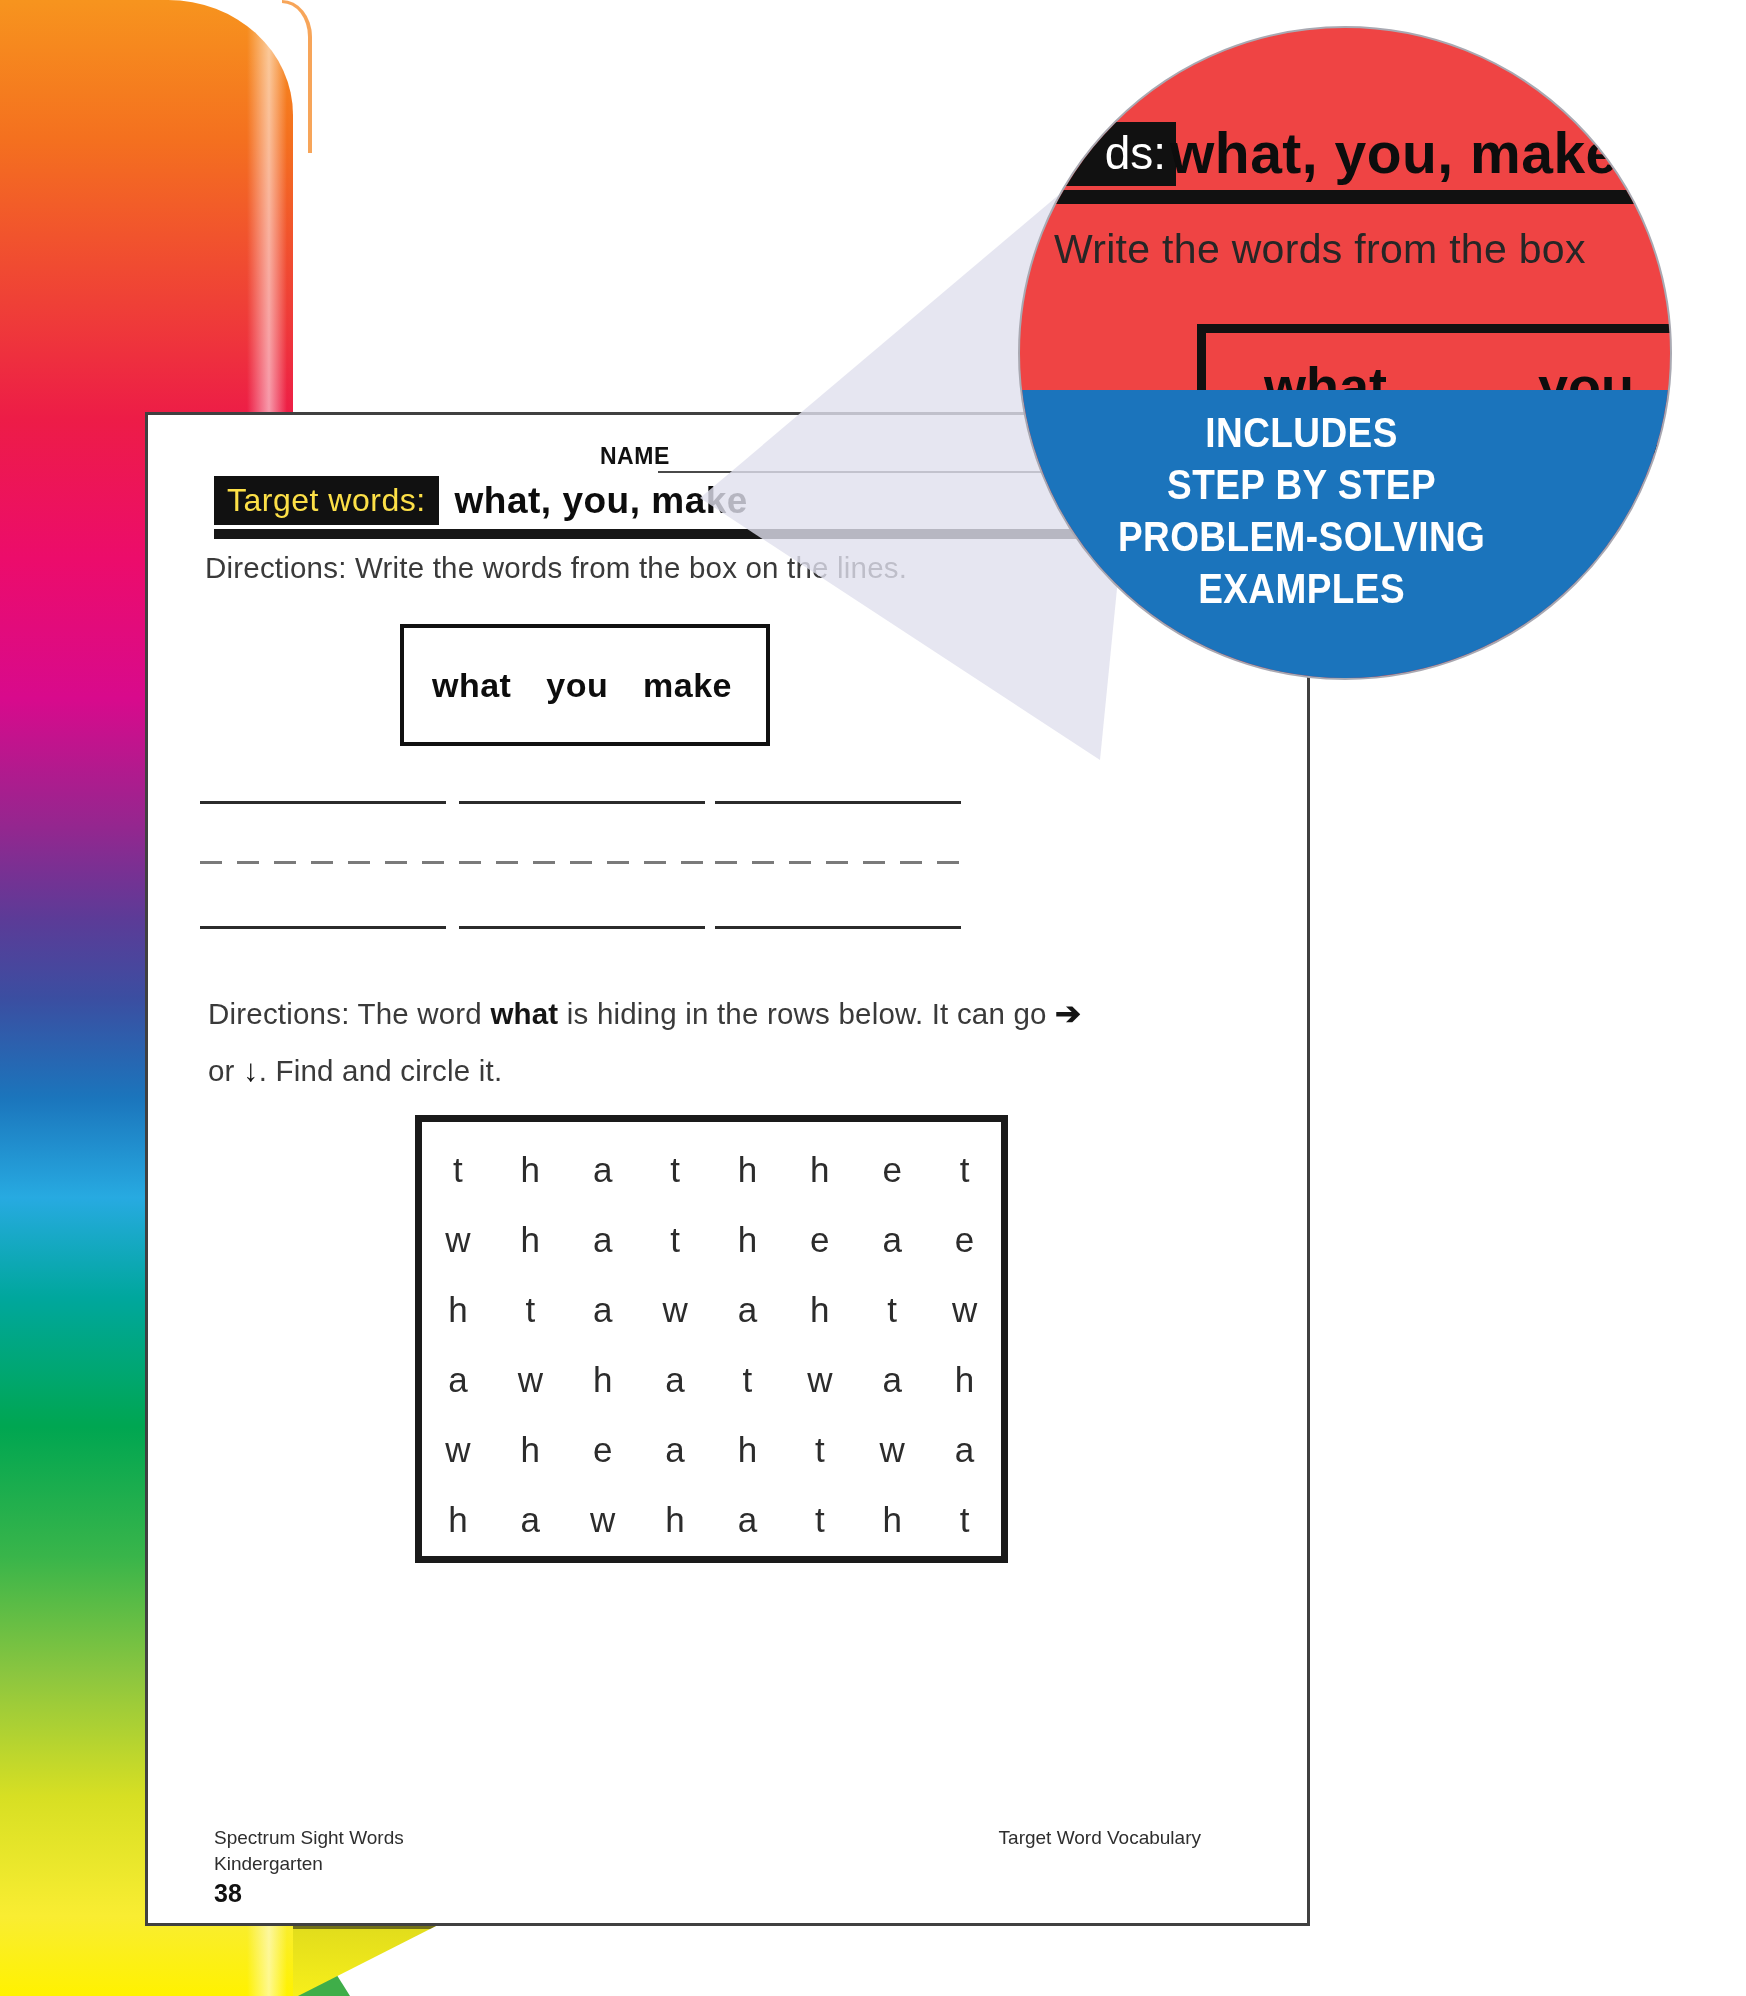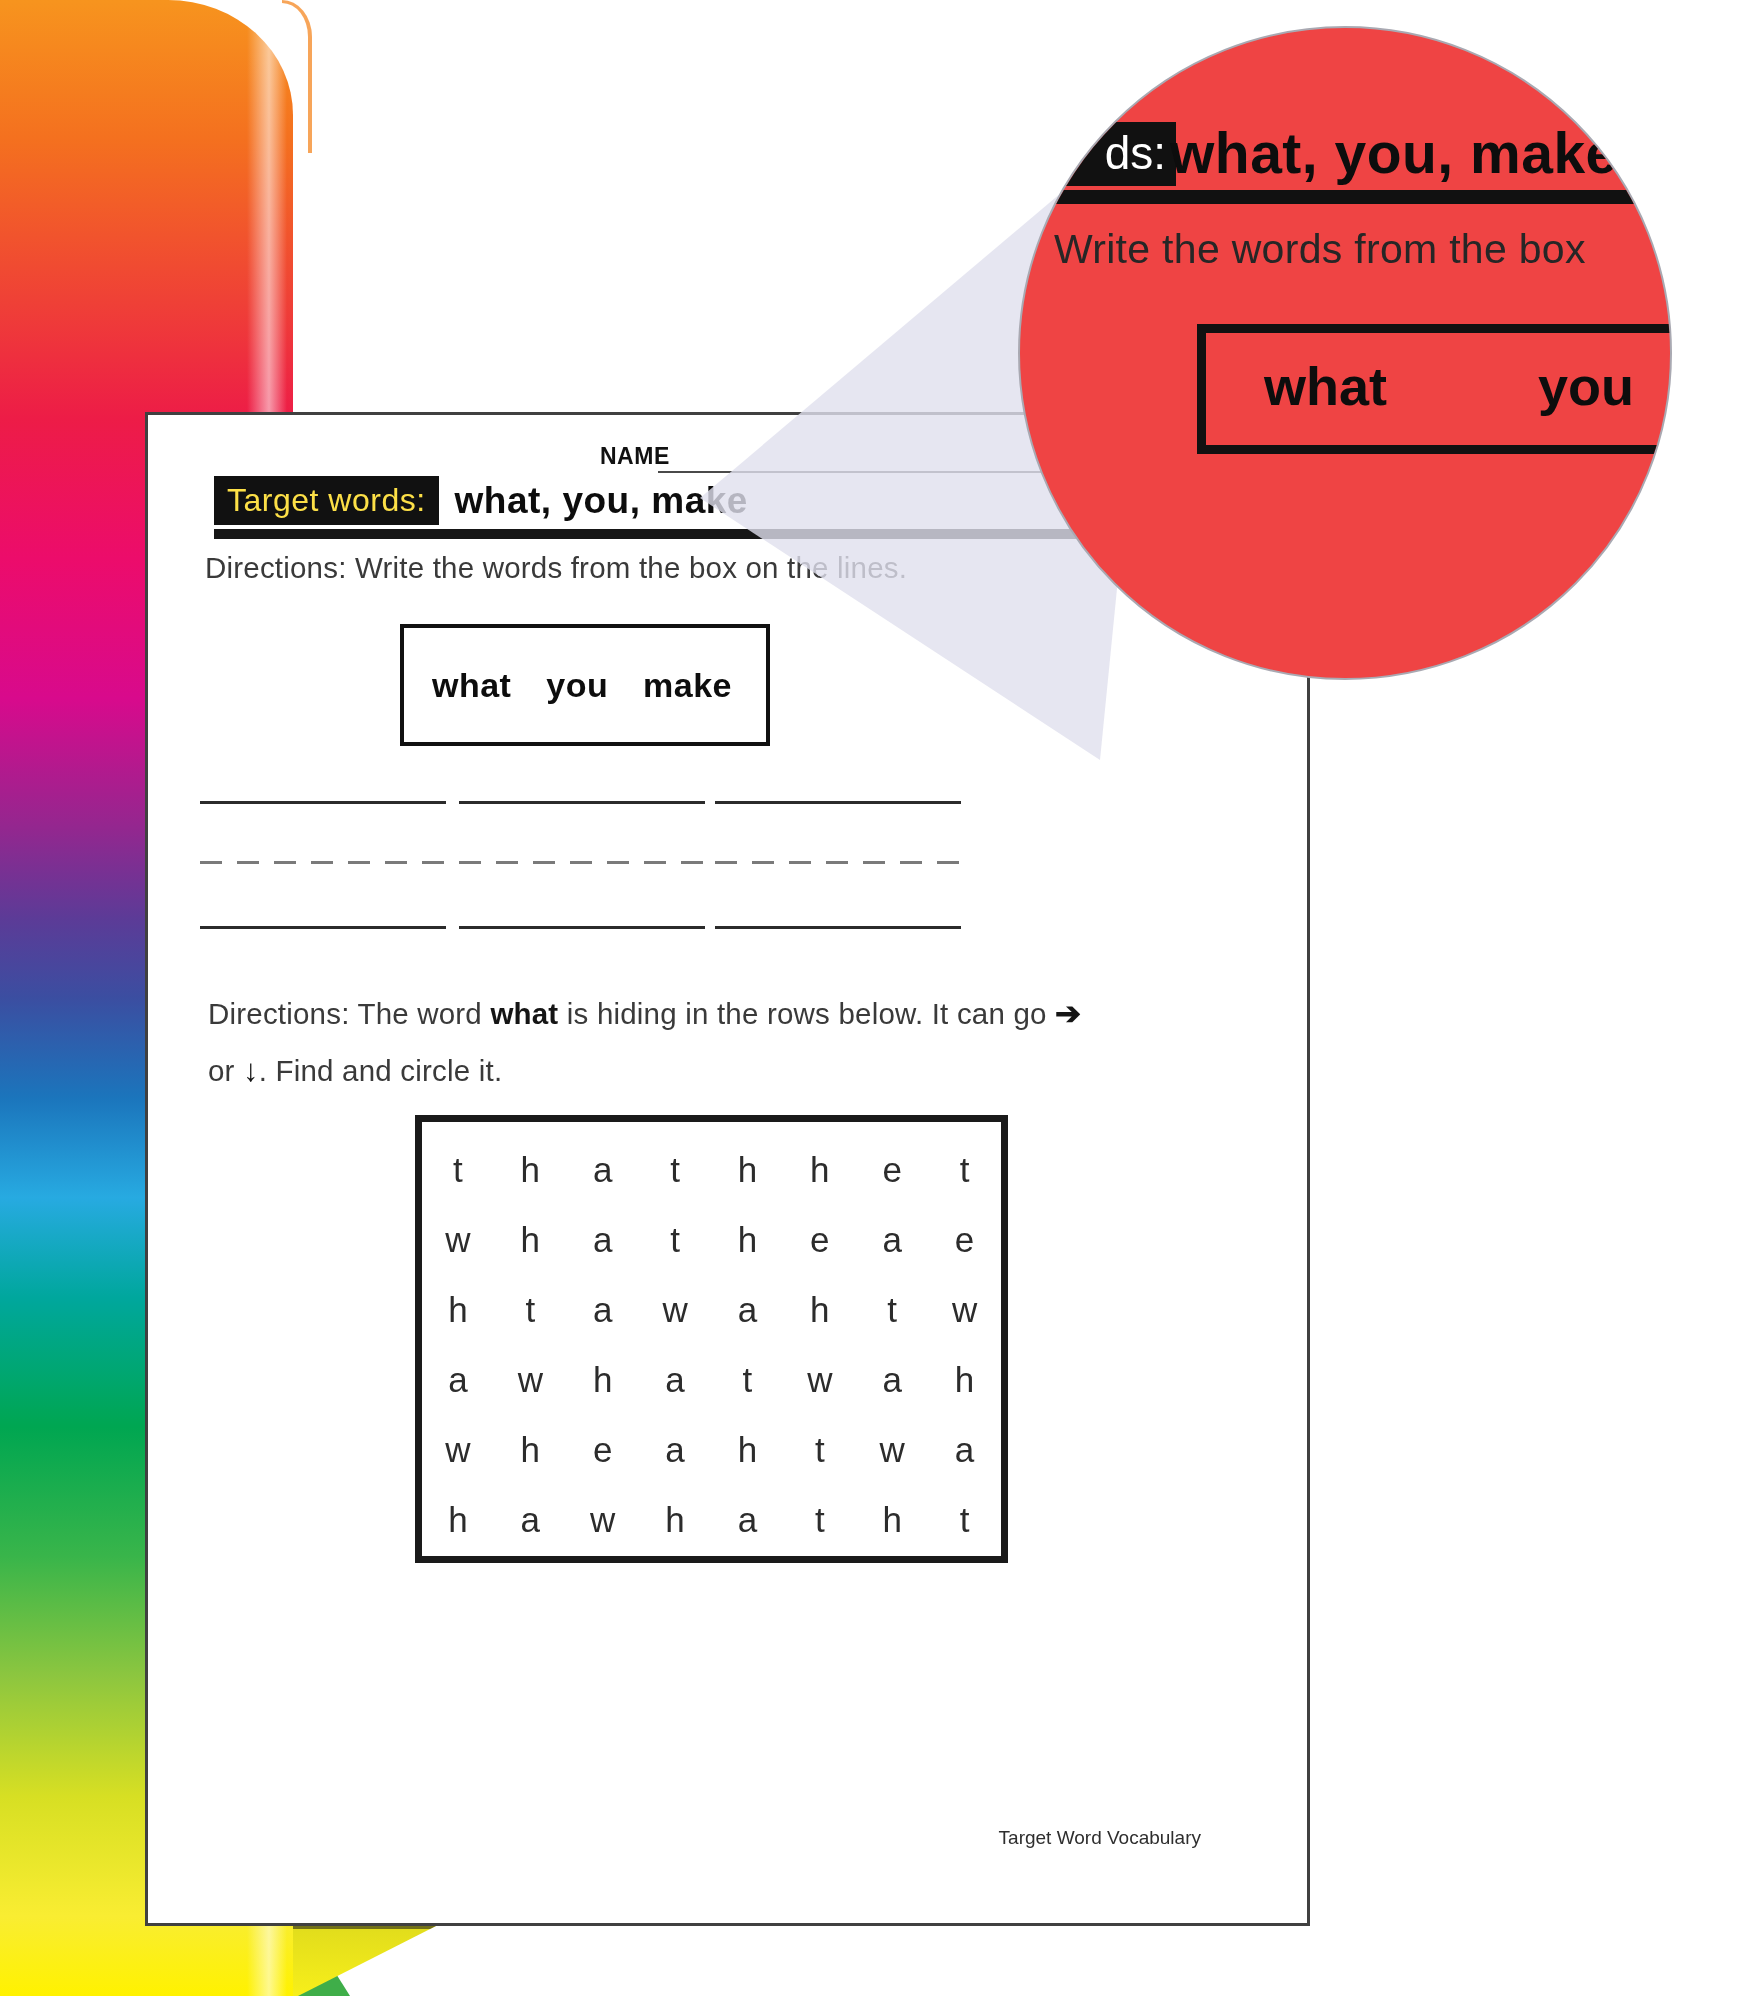--- a/index.html
+++ b/index.html
@@ -230,27 +230,40 @@
         <span>a</span>
         <span>w</span>
         <span>h</span>
         <span>a</span>
         <span>t</span>
         <span>h</span>
         <span>t</span>
       </div>
     </div>
 
+  <div class="footer-left">
+    <div>Spectrum Sight Words</div>
+    <div>Kindergarten</div>
+    <div class="page-number">38</div>
+  </div>
   <div class="footer-right">Target Word Vocabulary</div>
 </div>
 
 <div class="wedge"></div>
 
 <div class="bubble">
   <div class="mag-target-box">ds:</div>
   <div class="mag-words">what, you, make</div>
   <div class="mag-rule"></div>
   <div class="mag-directions">Write the words from the box</div>
   <div class="mag-word-box">
     <span class="w1">what</span>
     <span class="w2">you</span>
   </div>
+  <div class="badge">
+    <div class="badge-text">
+      <div>INCLUDES</div>
+      <div>STEP BY STEP</div>
+      <div>PROBLEM-SOLVING</div>
+      <div>EXAMPLES</div>
+    </div>
+  </div>
 </div>
 
 </body></html>

